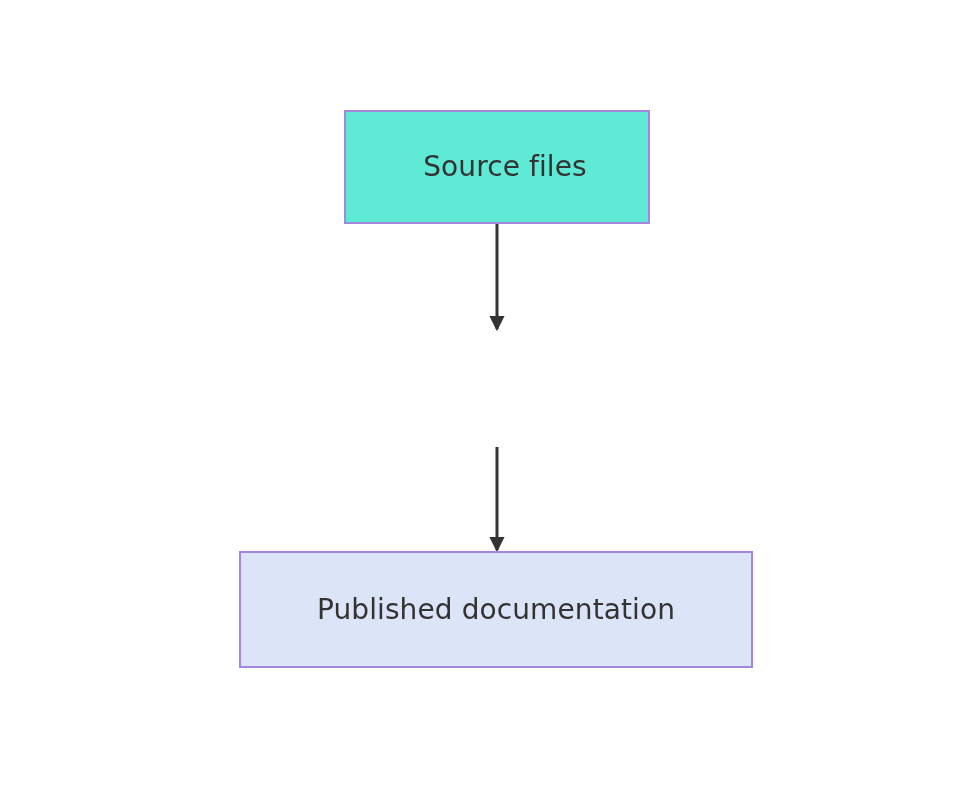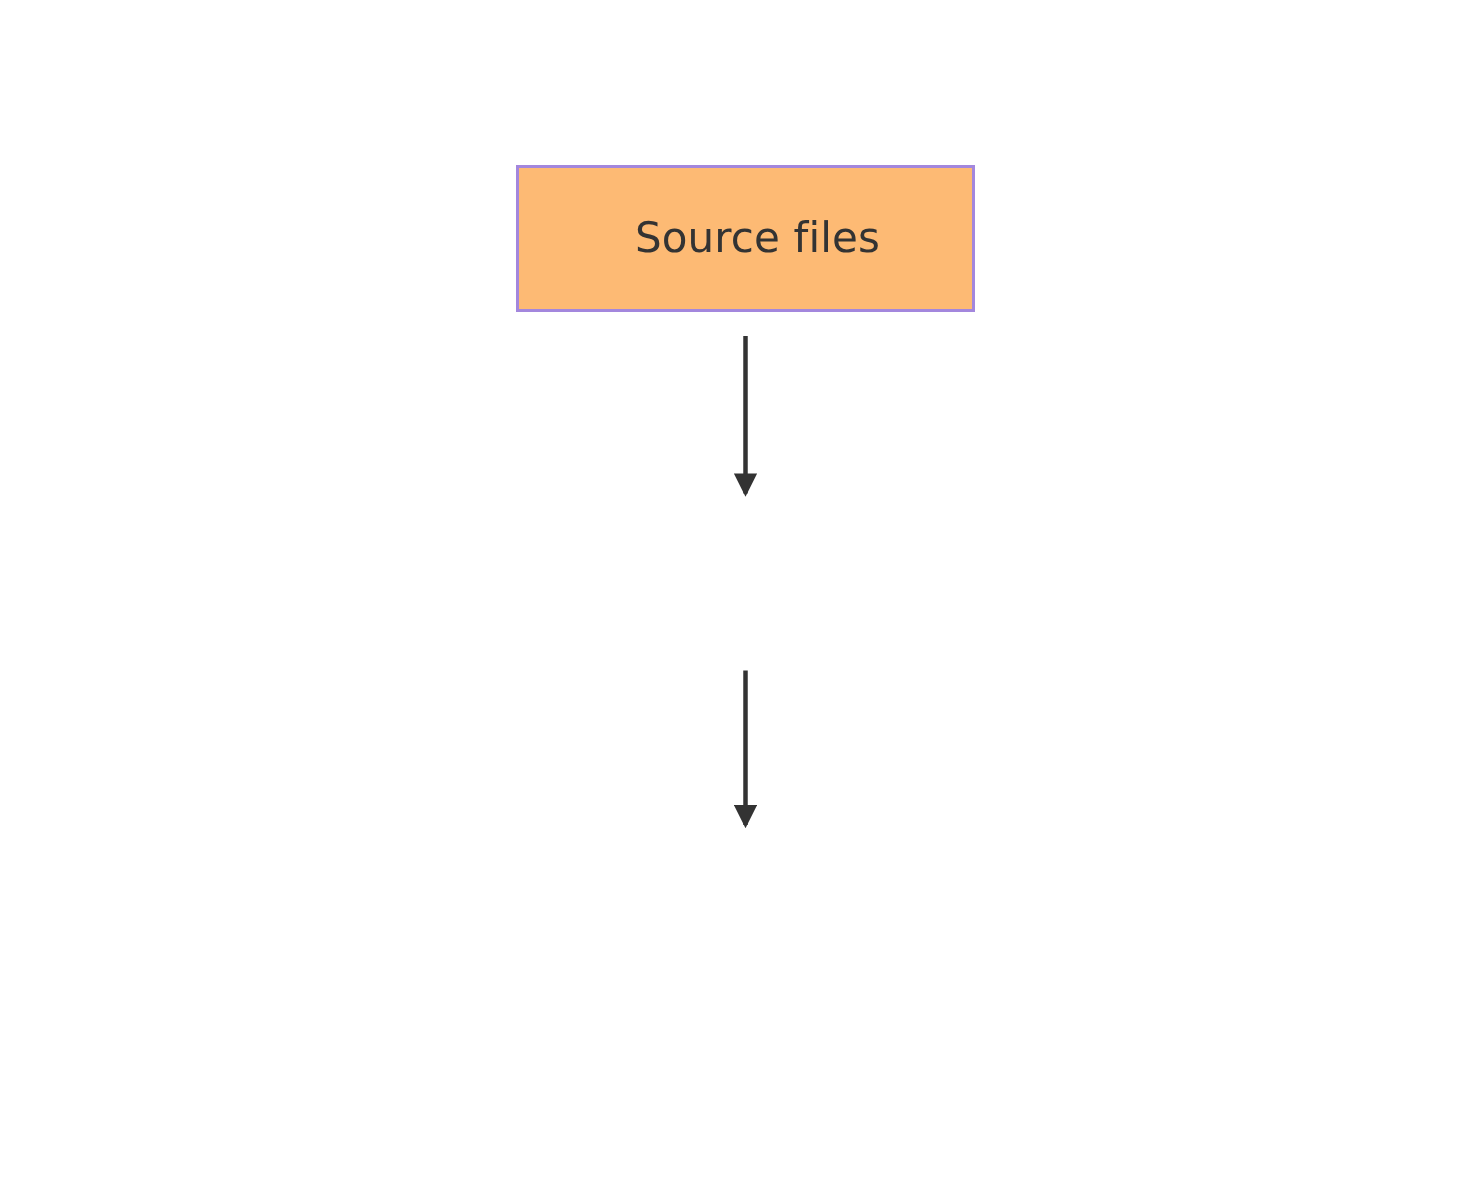--- a/index.html
+++ b/index.html
@@ -74,19 +74,22 @@
       <marker id="arrow-filled" viewBox="0 0 10 10" refX="8.6" refY="5" markerWidth="5.2" markerHeight="5.2" orient="auto-start-reverse">
         <path d="M 0 0 L 10 5 L 0 10 z" fill="#333333"></path>
       </marker>
     </defs>
 
     <line x1="497" y1="224" x2="497" y2="329" stroke="#333333" stroke-width="3" marker-end="url(#arrow-filled)"></line>
 
     <line x1="497" y1="447" x2="497" y2="550" stroke="#333333" stroke-width="3" marker-end="url(#arrow-filled)"></line>
   </svg>
 
-  <div class="node-box" id="node-source-files" style="left: 344px; top: 110px; width: 306px; height: 98px; background: #fdba74; border-color: rgb(163, 135, 221); padding-left: 16px;">
+  <div class="node-box" id="node-source-files" style="left: 344px; top: 110px; width: 306px; height: 114px; background: #5eead4; border-color: rgb(163, 135, 221); padding-left: 16px;">
     <span class="node-label" style="color: rgb(51, 51, 51);">Source files</span>
   </div>
 
 
+  <div class="node-box" id="node-published-documentation" style="left: 239px; top: 551px; width: 514px; height: 117px; background: rgb(220, 229, 248); border-color: rgb(163, 135, 221);">
+    <span class="node-label" style="color: rgb(51, 51, 51);">Published documentation</span>
+  </div>
 
 </div>
 
 </body></html>

